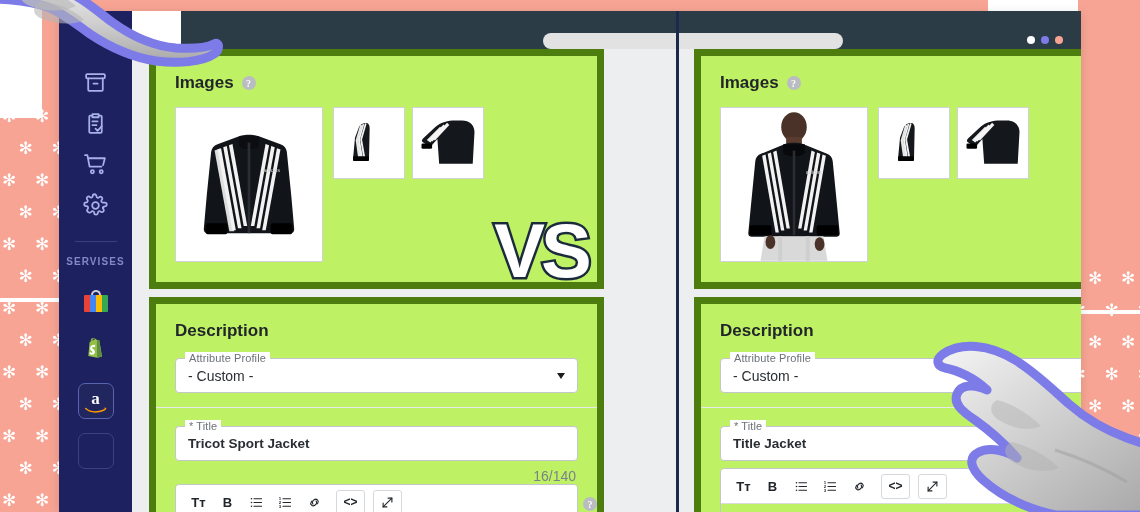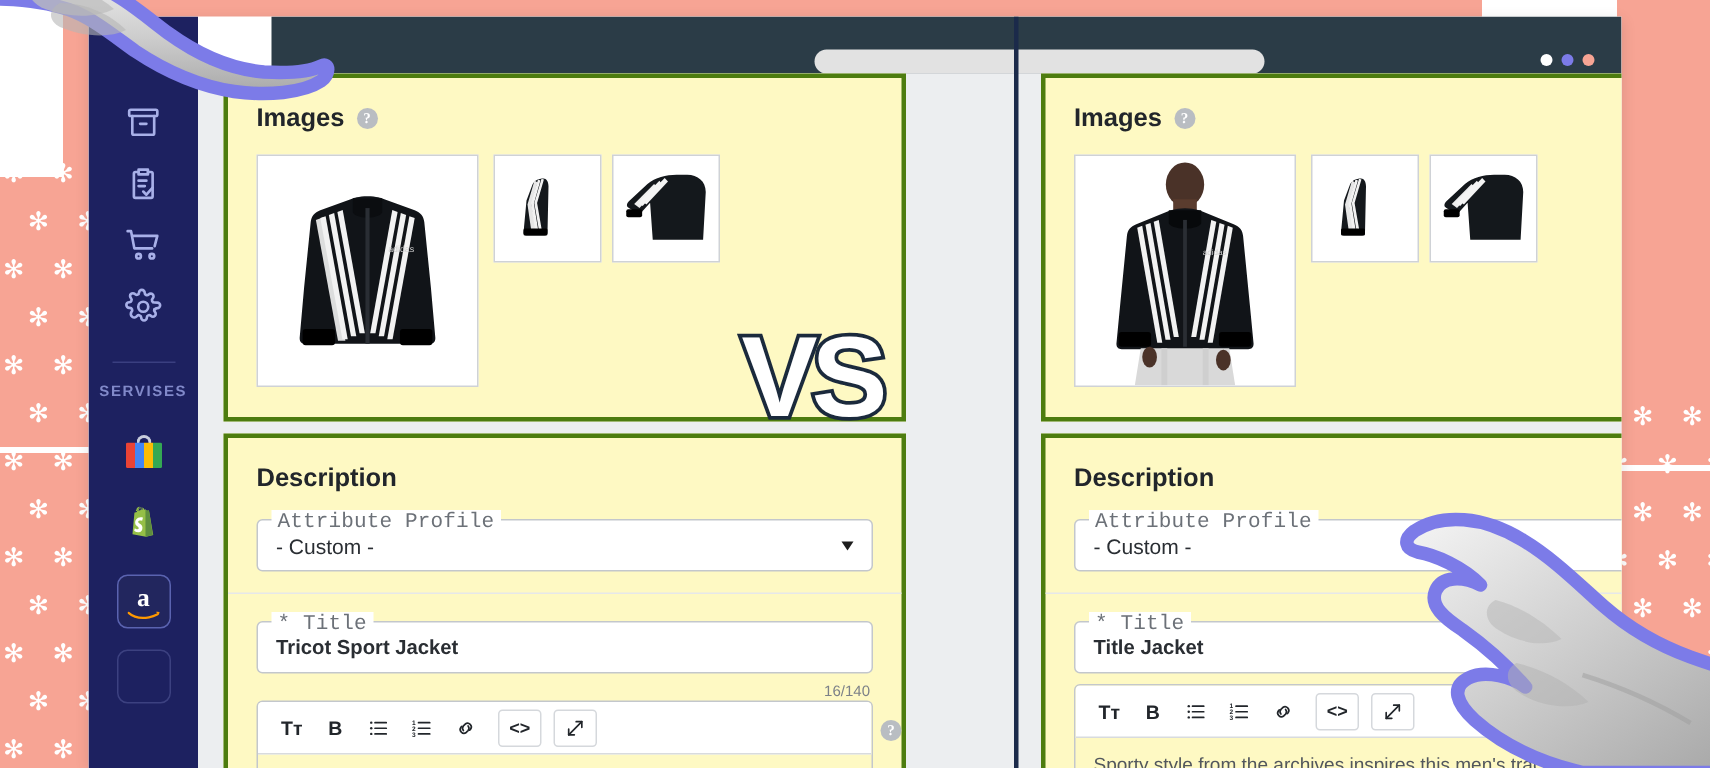--- a/index.html
+++ b/index.html
@@ -96,21 +96,21 @@
   }
   .split-line {
     position: absolute; left: 544px; top: -38px; width: 3px; height: 501px;
     background: #1B2A4A; z-index: 40;
   }
   .pane { position: absolute; top: 0; width: 455px; }
   .pane.left  { left: 17px; }
   .pane.right { left: 562px; }
 
   .card {
-    background: #fef9c3; border: 3px solid #4d7c0f;
+    background: #bef264; border: 7px solid #4d7c0f;
     margin-bottom: 8px;
   }
   .card-pad { padding: 17px 19px 20px; }
 
   .sec-title {
     font-size: 17px; font-weight: 700; color: #22262B;
     display: flex; align-items: center; gap: 8px;
     margin-bottom: 14px;
   }
   .help {
@@ -141,29 +141,29 @@
   .field-box {
     border: 1px solid #C3C7CC; border-radius: 4px;
     height: 35px; display: flex; align-items: center;
     padding: 0 12px; background: #fff;
     font-size: 14px; color: #2A2E33;
   }
   .field-box.bold { font-weight: 700; font-size: 13.5px; }
   .field-legend {
     position: absolute; left: 10px; top: -6px;
     background: #fff; padding: 0 4px;
-    font-size: 14px; color: #6C7178; letter-spacing: .1px; font-family: Liberation Mono, monospace;
+    font-size: 11px; color: #6C7178; letter-spacing: .1px;
   }
   .caret {
     margin-left: auto; width: 0; height: 0;
     border-left: 4.5px solid transparent; border-right: 4.5px solid transparent;
     border-top: 6px solid #1d1d1d;
   }
   .divider-row { height: 1px; background: #E6E8EA; margin: 14px -19px 18px; }
-  .counter { text-align: right; font-size: 10px; color: #7C8188; padding: 3px 2px 0 0; }
+  .counter { text-align: right; font-size: 14px; color: #7C8188; padding: 3px 2px 0 0; }
 
   
   .rte { border: 1px solid #C3C7CC; border-radius: 4px; overflow: hidden; }
   .rte-toolbar {
     height: 35px; display: flex; align-items: center; gap: 2px;
     padding: 0 9px; border-bottom: 1px solid #D8DBDE; background: #fff;
   }
   .tb {
     width: 27px; height: 24px; display: flex; align-items: center; justify-content: center;
     color: #22262B; font-size: 13px; font-weight: 700;

